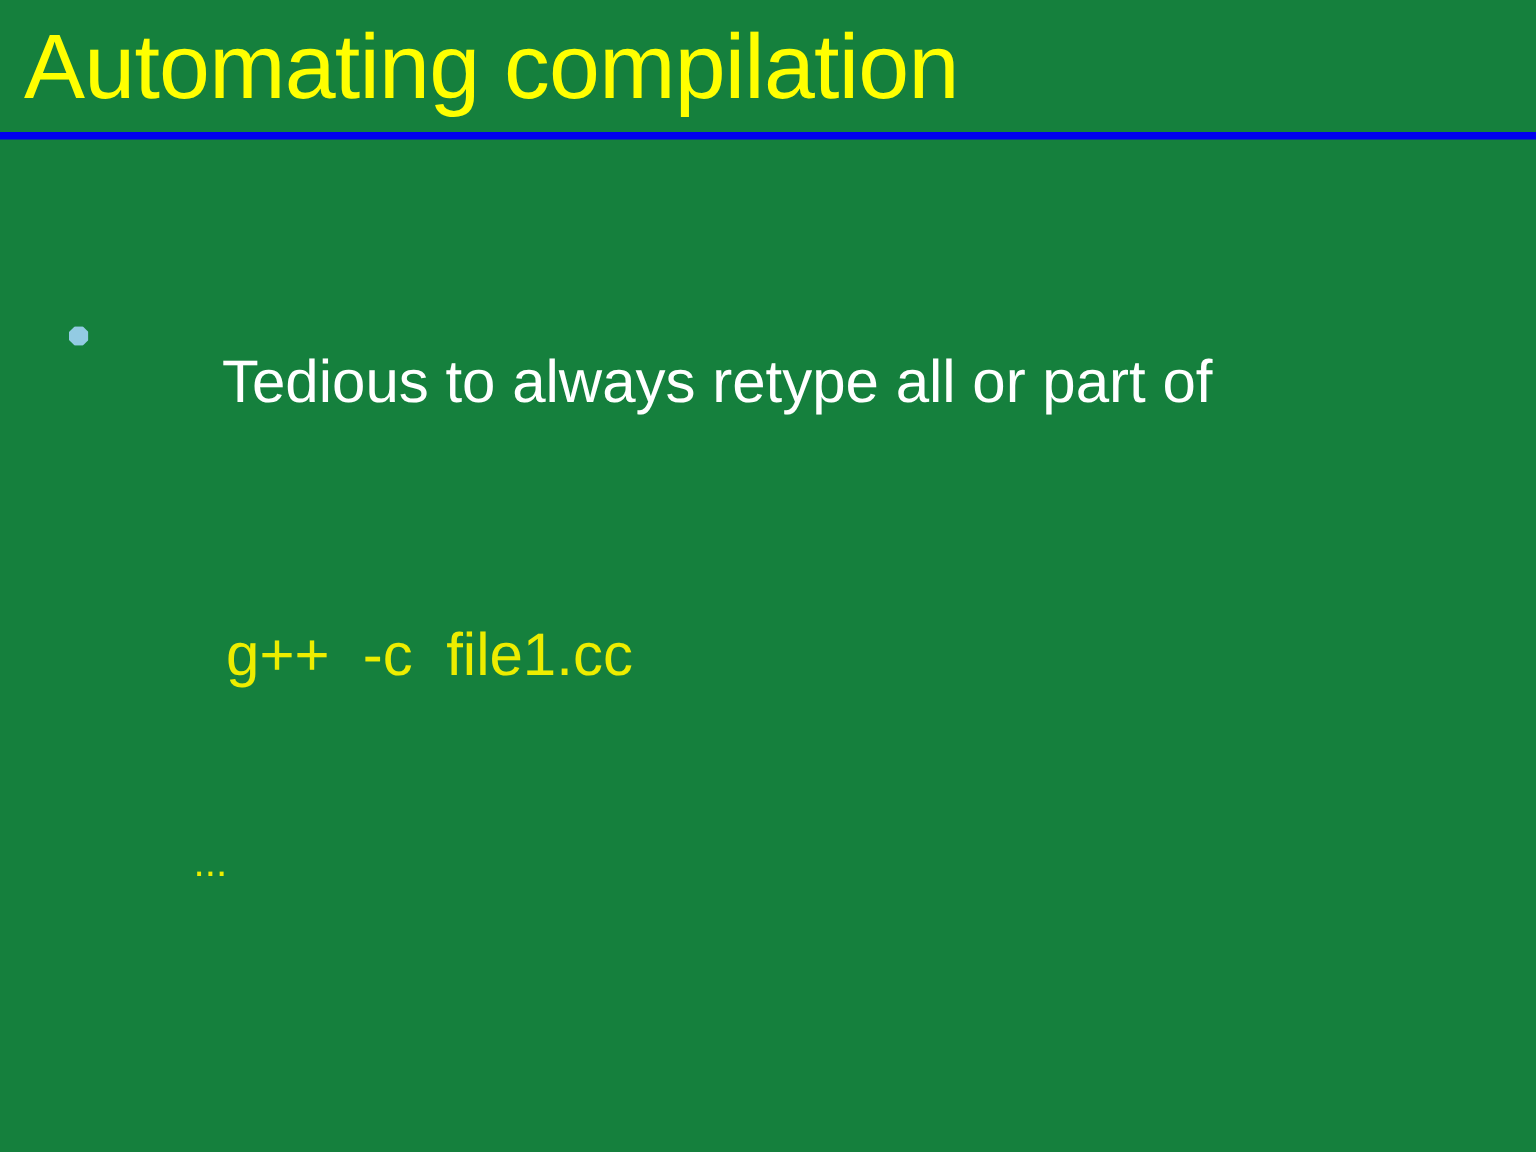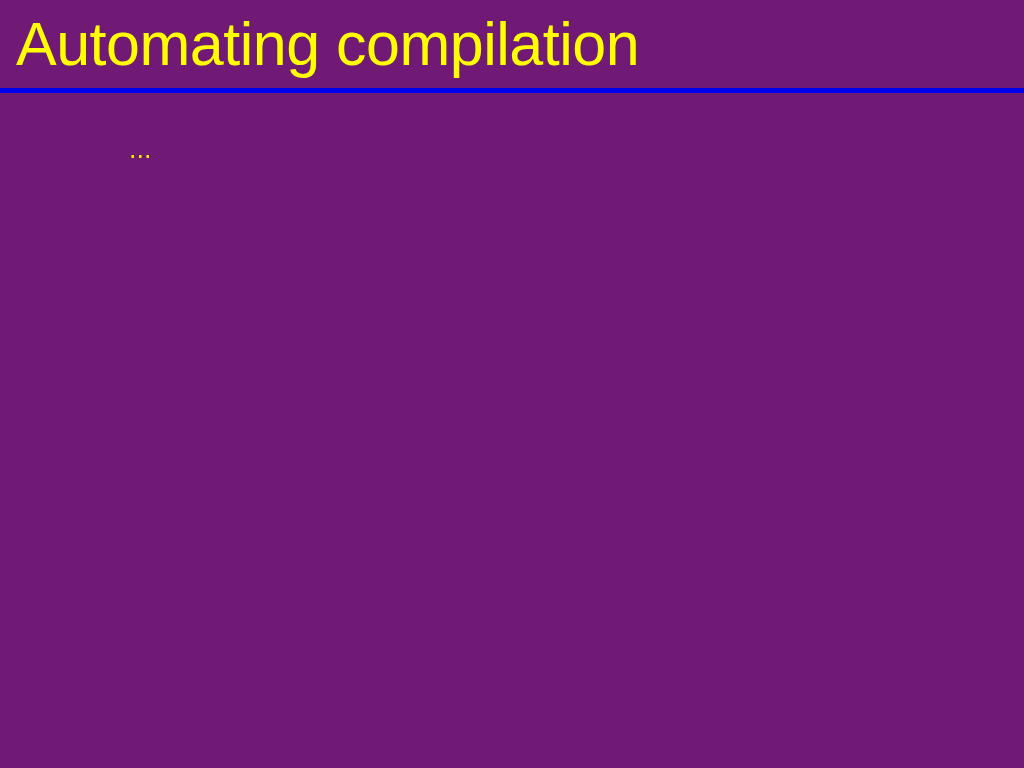--- a/index.html
+++ b/index.html
@@ -11,21 +11,21 @@
     width: 1024px;
     height: 768px;
     overflow: hidden;
     font-family: "Liberation Sans", sans-serif;
   }
 
   #slide {
     position: relative;
     width: 1024px;
     height: 768px;
-    background: #701a75;
+    background: #15803d;
     overflow: hidden;
   }
 
   
   #title-block {
     position: absolute;
     left: 0;
     top: 0;
     width: 1024px;
     height: 88px;
@@ -109,21 +109,28 @@
 <div id="slide">
 
   <div id="title-block">
     <h1 id="slide-title">Automating compilation</h1>
   </div>
 
   <div id="title-rule"></div>
 
   <div id="body-block">
 
+    <div class="line lvl1">
+      <span class="bullet-dot"></span>
+      <span>Tedious to always retype all or part of</span>
+    </div>
 
+    <div class="line code">
+      <span>g++  -c  file1.cc</span>
+    </div>
 
 
     <div class="line code small">
       <span>...</span>
     </div>
 
   </div>
 </div>
 
 </body></html>

